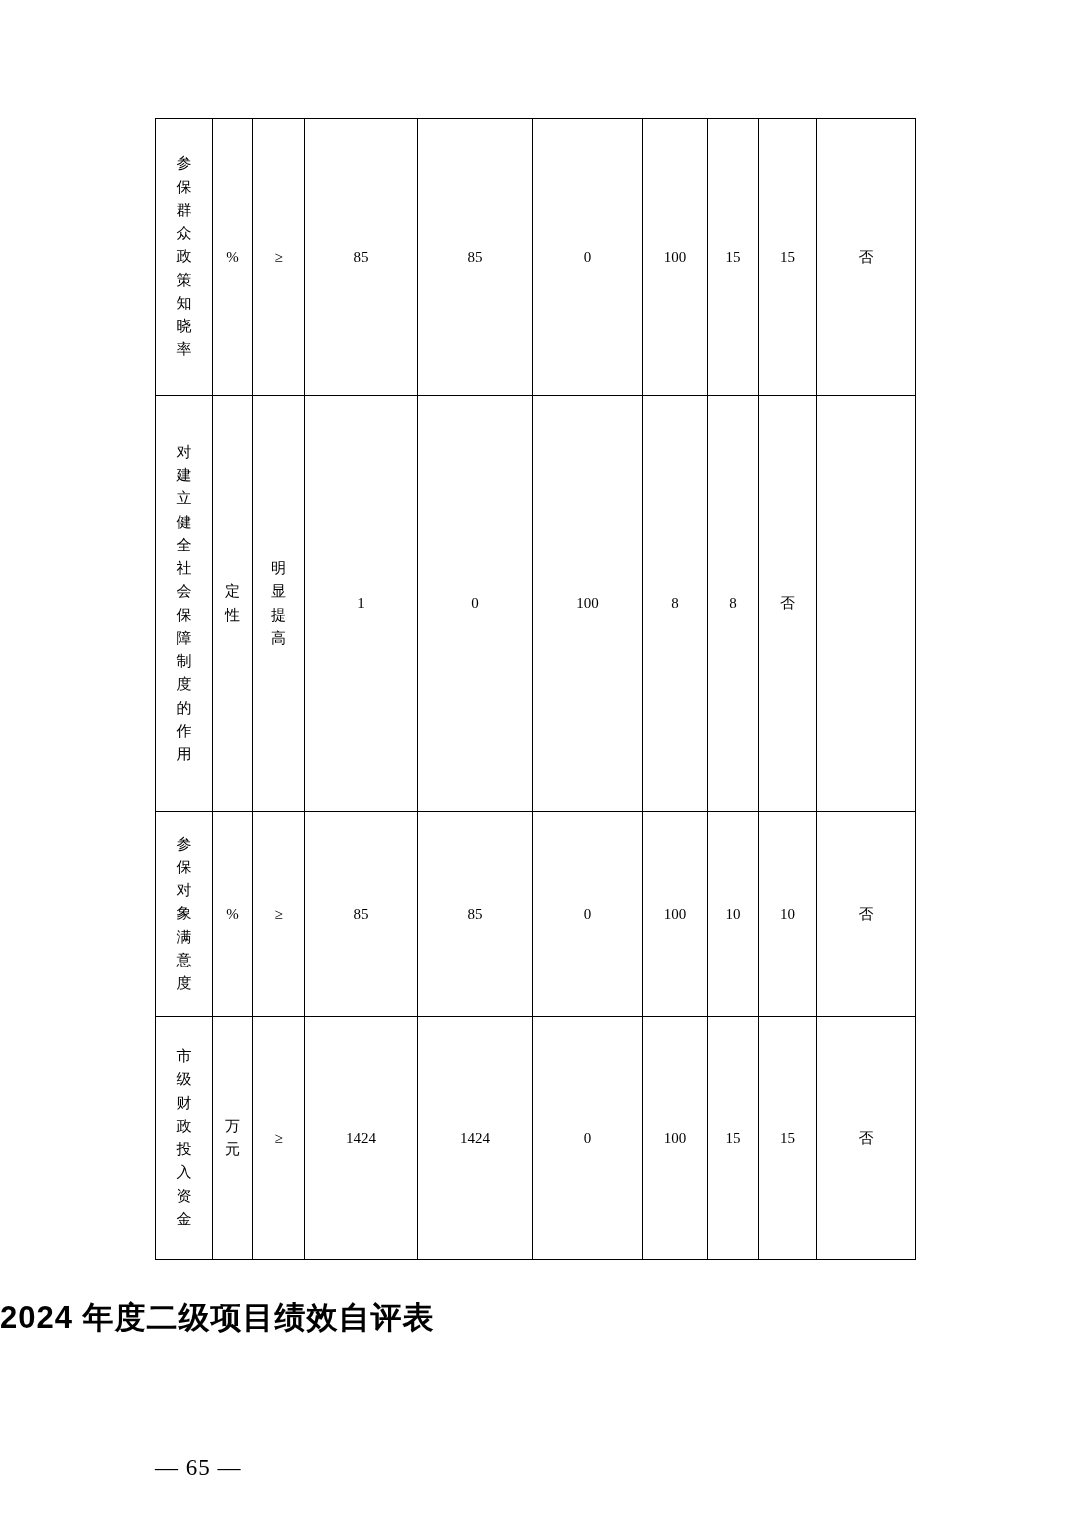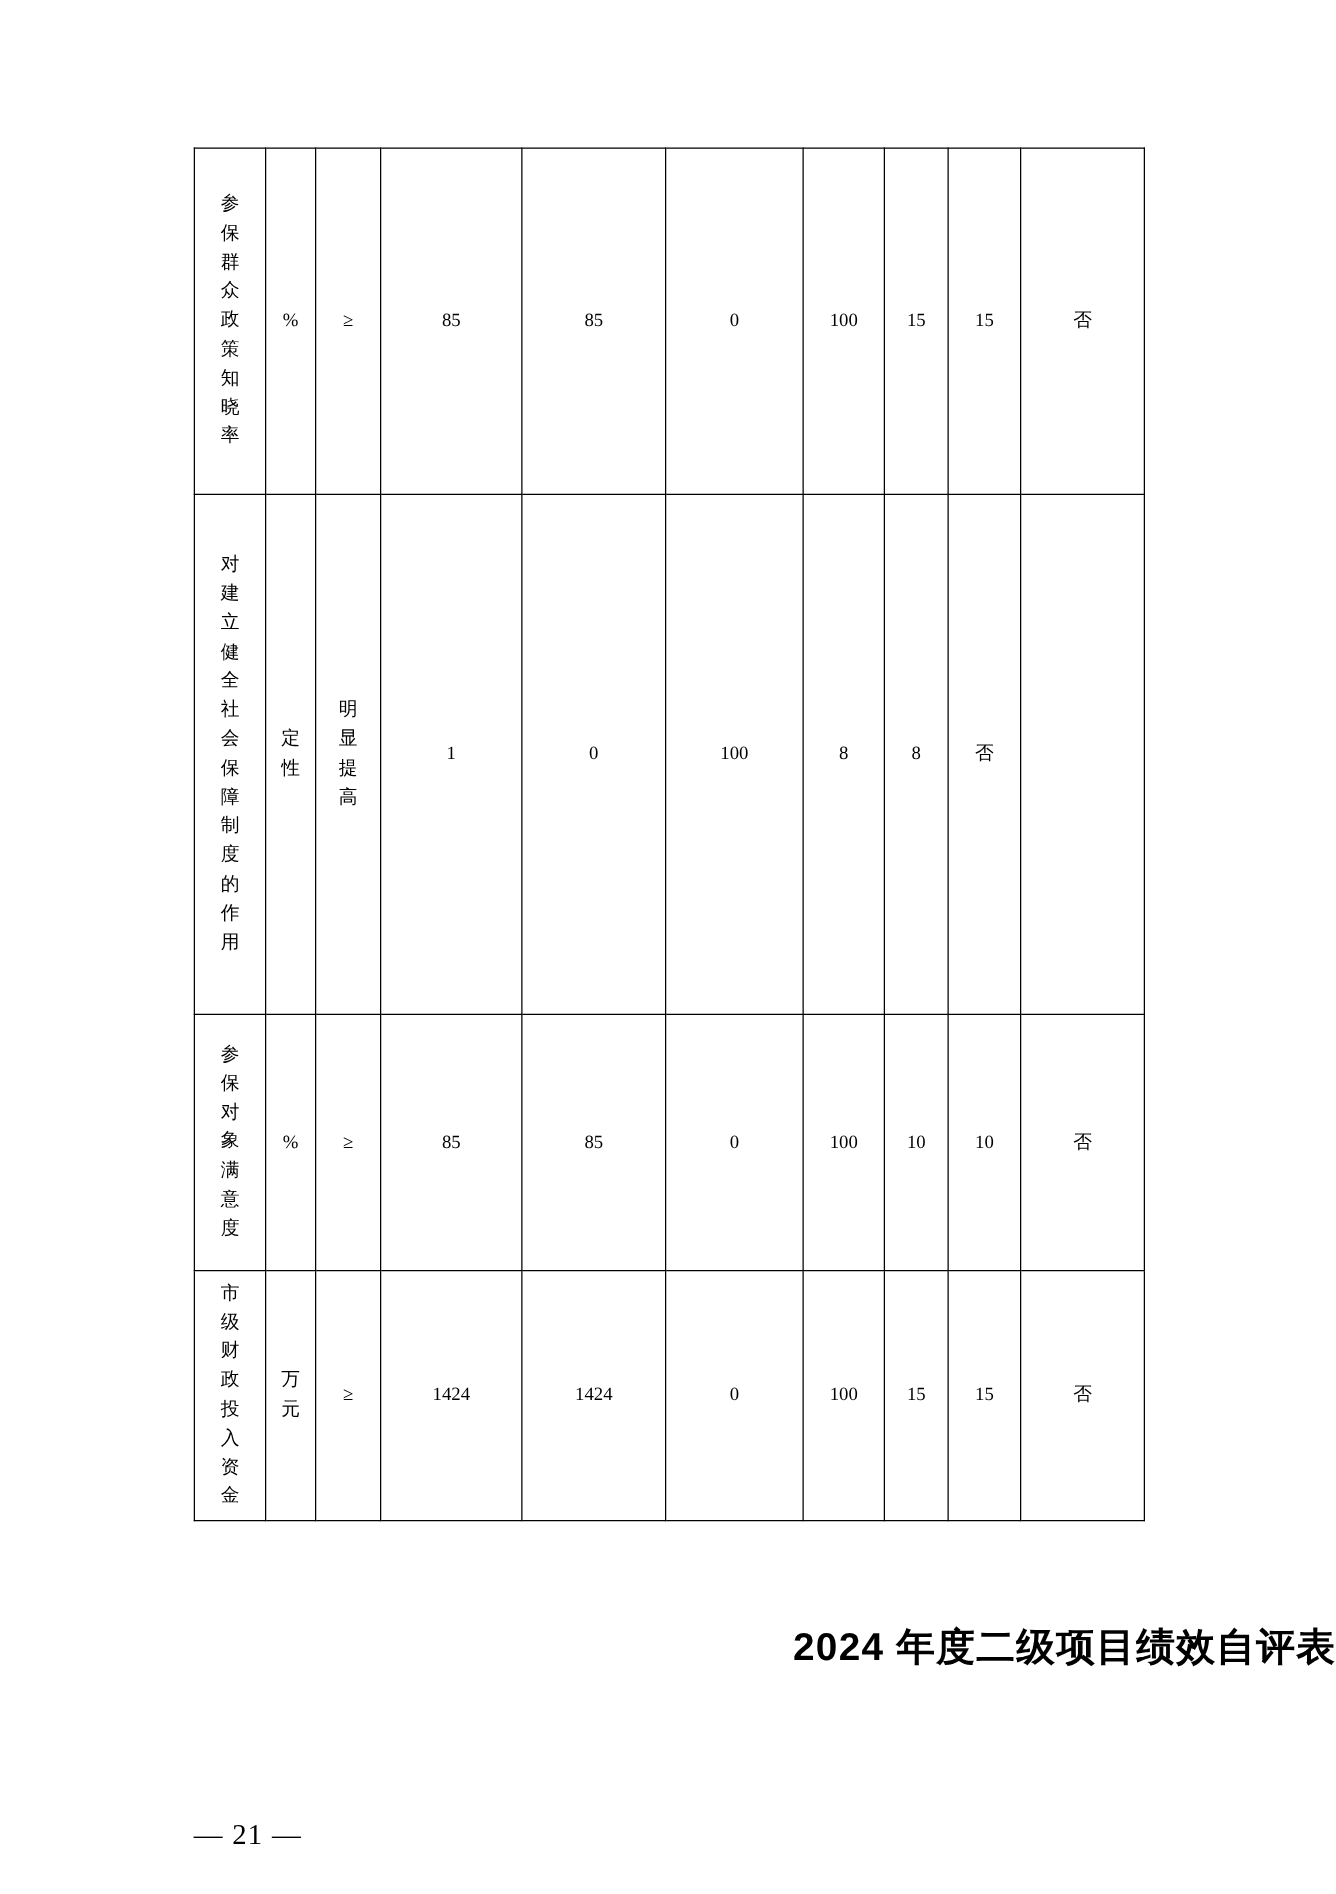--- a/index.html
+++ b/index.html
@@ -71,21 +71,21 @@
     word-break: break-all;
     font-size: 15px;
     line-height: 1.4;
     text-align: center;
   }
   .doc-title {
     position: absolute;
     left: 0;
     top: 1297px;
     width: 1069px;
-    text-align: right;
+    text-align: left;
     font-family: "Liberation Sans", "DejaVu Sans", sans-serif;
     font-weight: bold;
     font-size: 31px;
     letter-spacing: 1px;
     color: #000000;
   }
   .page-number {
     position: absolute;
     left: 155px;
     top: 1455px;
@@ -206,21 +206,21 @@
           <div class="num-narrow">10</div>
         </td>
         <td>
           <div>10</div>
         </td>
         <td>
           <div>否</div>
         </td>
       </tr>
 
-      <tr style="height:200px">
+      <tr style="height:243px">
         <td>
           <div class="vtext">市级财政投入资金</div>
         </td>
         <td>
           <div class="vtext">万元</div>
         </td>
         <td>
           <div class="vtext-wide">≥</div>
         </td>
         <td>
@@ -243,15 +243,15 @@
         </td>
         <td>
           <div>否</div>
         </td>
       </tr>
     </tbody>
   </table>
 
   <div class="doc-title">2024 年度二级项目绩效自评表</div>
 
-  <div class="page-number">— 21 —</div>
+  <div class="page-number">— 65 —</div>
 
 </div>
 
 </body></html>

